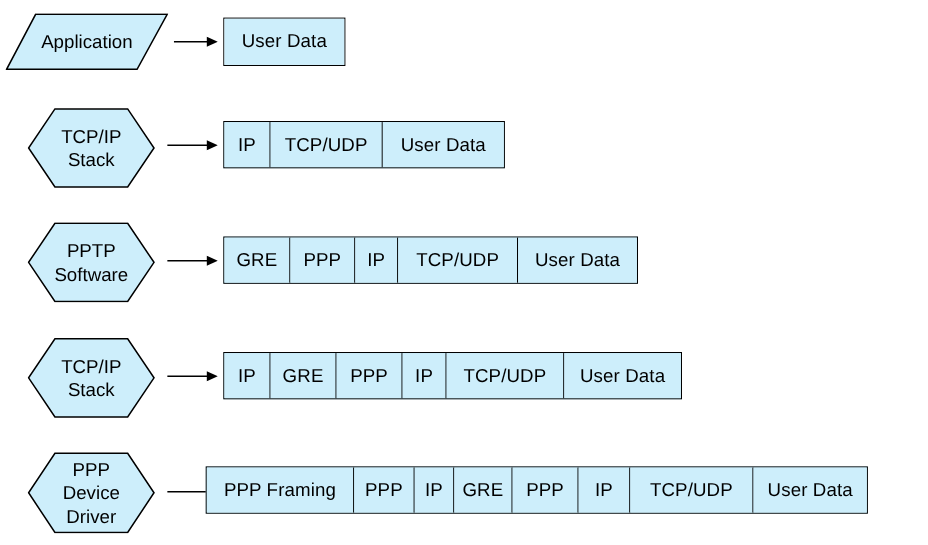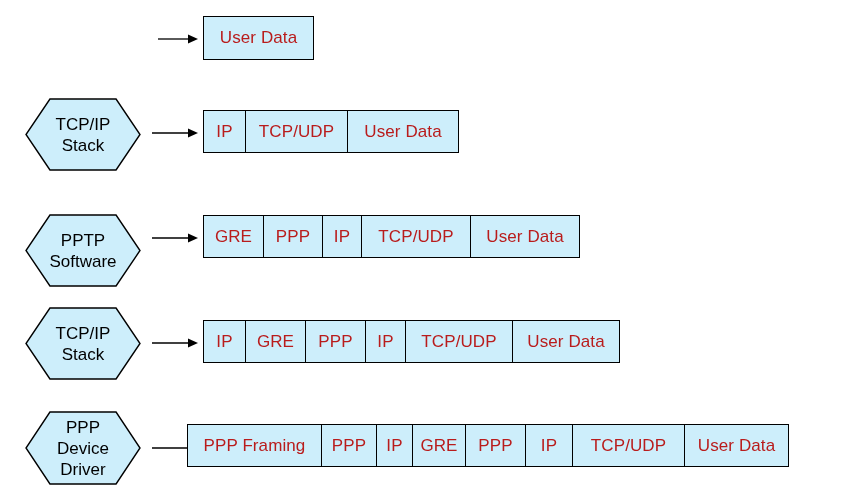--- a/index.html
+++ b/index.html
@@ -52,34 +52,40 @@
     background: #cdeefb;
     display: flex;
     height: 43px;
   }
   .packet-cell {
     box-sizing: border-box;
     display: flex;
     align-items: center;
     justify-content: center;
     font-size: 17px;
-    color: #b91c1c;
+    color: #000000;
     border-right: 1px solid #000000;
     background: #cdeefb;
     white-space: nowrap;
     letter-spacing: 0.1px;
   }
   .packet-cell:last-child {
     border-right: none;
   }
 </style>
 </head>
 <body>
 
 <div id="stage">
+    <div class="svgshape" style="left: 5px; top: 12px; width: 148px; height: 52px;">
+      <svg width="148" height="52" viewBox="0 0 148 52">
+        <polygon points="27.38,1 147,1 119.62,51 1,51" fill="#cdeefb" stroke="#000000" stroke-width="1.4" stroke-linejoin="miter"></polygon>
+      </svg>
+      <div class="shape-label" style="left: 0px; top: 0px; width: 148px; height: 52px;">Application</div>
+    </div>
     <div class="arrow" style="left: 158px; top: 31px; width: 40px;"><svg width="40" height="12" viewBox="0 0 40 12">
         <line x1="0" y1="6" x2="31" y2="6" stroke="#000000" stroke-width="1.3"></line>
         <polygon points="30,1.5 40,6 30,10.5" fill="#000000"></polygon>
       </svg></div>
     <div class="packet-row" style="left: 203px; top: 16px; height: 44px;">
       <div class="packet-cell" style="width: 109px;">User Data</div>
     </div>
     <div class="svgshape" style="left: 25px; top: 98px; width: 116px; height: 73px;">
       <svg width="116" height="73" viewBox="0 0 116 73">
         <polygon points="24.94,1 91.06,1 115,36.5 91.06,72 24.94,72 1,36.5" fill="#cdeefb" stroke="#000000" stroke-width="1.4" stroke-linejoin="miter"></polygon>
@@ -89,21 +95,21 @@
     </div>
     <div class="arrow" style="left: 152px; top: 125px; width: 46px;"><svg width="46" height="12" viewBox="0 0 46 12">
         <line x1="0" y1="6" x2="37" y2="6" stroke="#000000" stroke-width="1.3"></line>
         <polygon points="36,1.5 46,6 36,10.5" fill="#000000"></polygon>
       </svg></div>
     <div class="packet-row" style="left: 203px; top: 110px; height: 43px;">
       <div class="packet-cell" style="width: 42px;">IP</div>
       <div class="packet-cell" style="width: 102px;">TCP/UDP</div>
       <div class="packet-cell" style="width: 110px;">User Data</div>
     </div>
-    <div class="svgshape" style="left: 25px; top: 202px; width: 116px; height: 73px; margin-top: 12px;">
+    <div class="svgshape" style="left: 25px; top: 202px; width: 116px; height: 73px;">
       <svg width="116" height="73" viewBox="0 0 116 73">
         <polygon points="24.94,1 91.06,1 115,36.5 91.06,72 24.94,72 1,36.5" fill="#cdeefb" stroke="#000000" stroke-width="1.4" stroke-linejoin="miter"></polygon>
       </svg>
       <div class="shape-label" style="left: 0px; top: 0px; width: 116px; height: 73px;">PPTP
 Software</div>
     </div>
     <div class="arrow" style="left: 152px; top: 230px; width: 46px;"><svg width="46" height="12" viewBox="0 0 46 12">
         <line x1="0" y1="6" x2="37" y2="6" stroke="#000000" stroke-width="1.3"></line>
         <polygon points="36,1.5 46,6 36,10.5" fill="#000000"></polygon>
       </svg></div>

